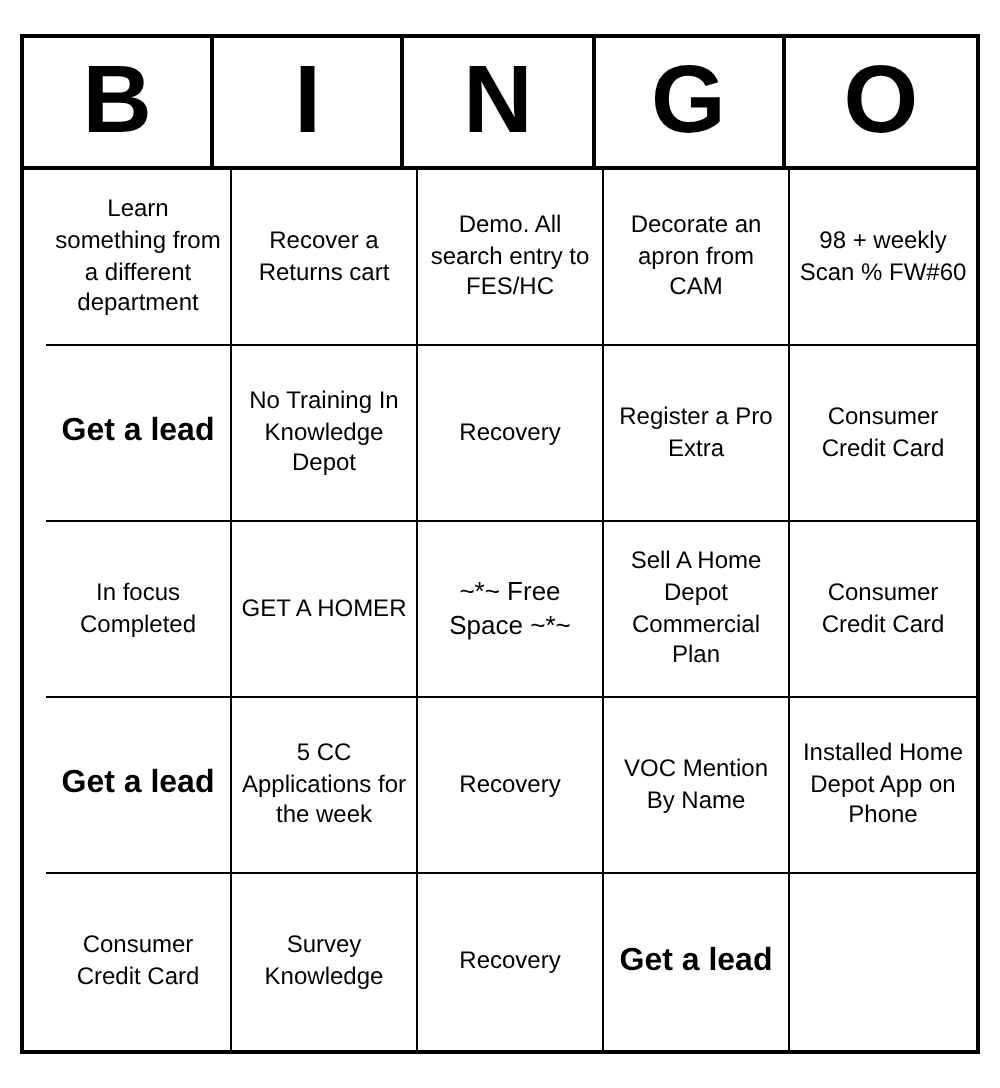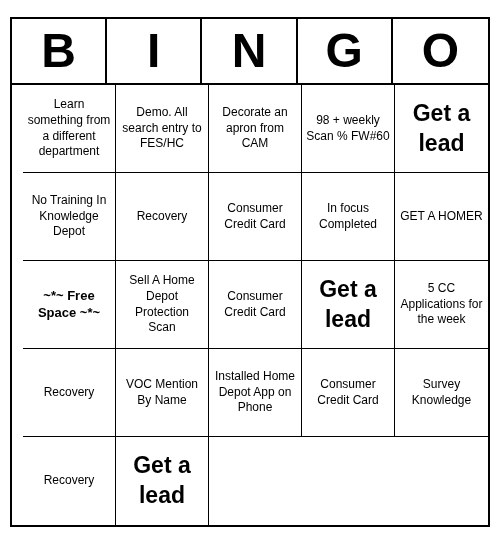--- a/index.html
+++ b/index.html
@@ -45,52 +45,54 @@
       align-items: center;
       justify-content: center;
       text-align: center;
       font-size: 12px;
       line-height: 1.3;
       position: relative;
     }
     .bingo-cell:nth-child(5n) { border-right: none; }
     .bingo-cell:nth-child(n+21) { border-bottom: none; }
     .bingo-cell.large-text {
-      font-size: 23px;
+      font-size: 16px;
       font-weight: bold;
     }
     .bingo-cell.free-space {
       font-size: 13px;
-      font-weight: bold;
+      font-weight: normal;
     }
   </style>
 </head>
 <body>
 
 <div class="bingo-card">
   <div class="bingo-header">
   <div class="bingo-letter">B</div>
       <div class="bingo-letter">I</div>
       <div class="bingo-letter">N</div>
       <div class="bingo-letter">G</div>
       <div class="bingo-letter">O</div>
     </div>
   <div class="bingo-grid">
   <div class="bingo-cell">Learn something from a different department</div>
+      <div class="bingo-cell">Recover a Returns cart</div>
       <div class="bingo-cell">Demo. All search entry to FES/HC</div>
       <div class="bingo-cell">Decorate an apron from CAM</div>
       <div class="bingo-cell">98 + weekly Scan % FW#60</div>
       <div class="bingo-cell large-text">Get a lead</div>
       <div class="bingo-cell">No Training In Knowledge Depot</div>
       <div class="bingo-cell">Recovery</div>
+      <div class="bingo-cell">Register a Pro Extra</div>
       <div class="bingo-cell">Consumer Credit Card</div>
       <div class="bingo-cell">In focus Completed</div>
       <div class="bingo-cell">GET A HOMER</div>
       <div class="bingo-cell free-space">~*~ Free Space ~*~</div>
-      <div class="bingo-cell">Sell A Home Depot Protection Scan</div>
+      <div class="bingo-cell">Sell A Home Depot Commercial Plan</div>
       <div class="bingo-cell">Consumer Credit Card</div>
       <div class="bingo-cell large-text">Get a lead</div>
       <div class="bingo-cell">5 CC Applications for the week</div>
       <div class="bingo-cell">Recovery</div>
       <div class="bingo-cell">VOC Mention By Name</div>
       <div class="bingo-cell">Installed Home Depot App on Phone</div>
       <div class="bingo-cell">Consumer Credit Card</div>
       <div class="bingo-cell">Survey Knowledge</div>
       <div class="bingo-cell">Recovery</div>
       <div class="bingo-cell large-text">Get a lead</div>

